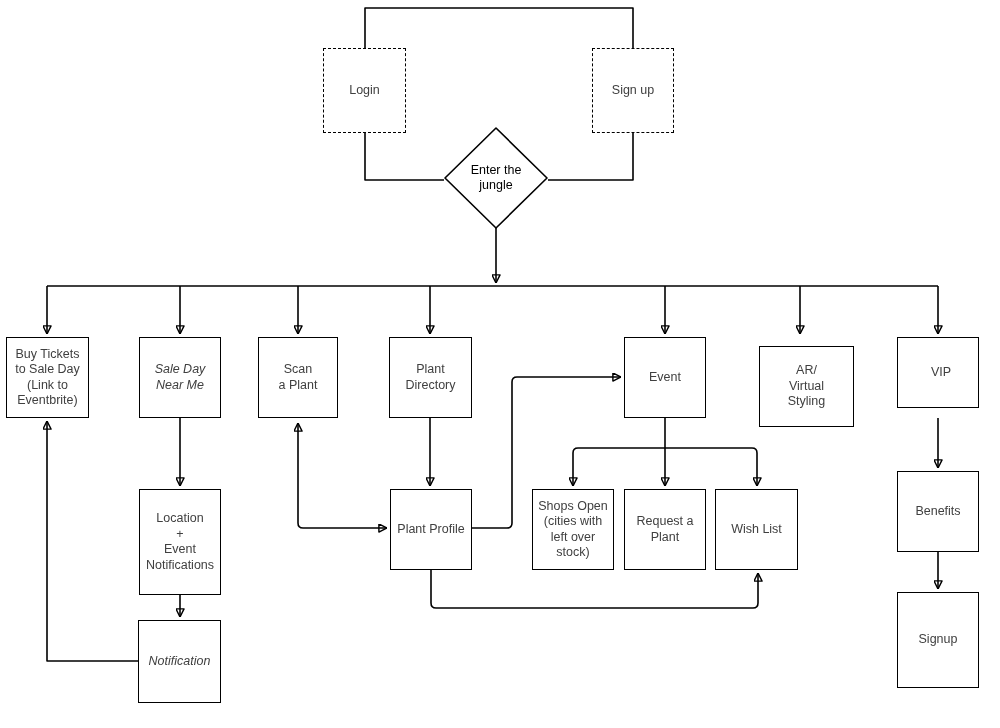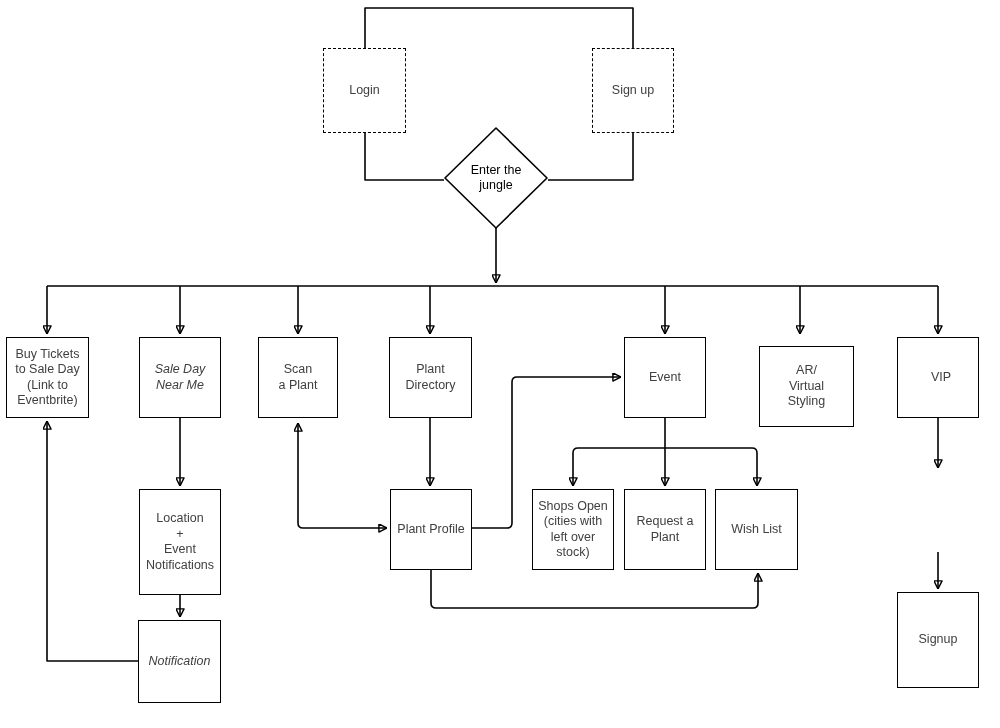--- a/index.html
+++ b/index.html
@@ -129,21 +129,21 @@
 Directory</span>
   </div>
   <div class="node" style="left:624px; top:337px; width:82px; height:81px;">
     <span>Event</span>
   </div>
   <div class="node" style="left:759px; top:346px; width:95px; height:81px;">
     <span>AR/
 Virtual
 Styling</span>
   </div>
-  <div class="node" style="left:897px; top:337px; width:82px; height:81px;padding-left:8px;">
+  <div class="node" style="left:897px; top:337px; width:82px; height:71px;padding-left:8px;">
     <span>VIP</span>
   </div>
 
   <div class="node" style="left:139px; top:489px; width:82px; height:106px;">
     <span>Location
 +
 Event
 Notifications</span>
   </div>
   <div class="node" style="left:390px; top:489px; width:82px; height:81px;">
@@ -155,20 +155,23 @@
 left over
 stock)</span>
   </div>
   <div class="node" style="left:624px; top:489px; width:82px; height:81px;">
     <span>Request a
 Plant</span>
   </div>
   <div class="node" style="left:715px; top:489px; width:83px; height:81px;">
     <span>Wish List</span>
   </div>
+  <div class="node" style="left:897px; top:471px; width:82px; height:81px;">
+    <span>Benefits</span>
+  </div>
 
   <div class="node" style="left:138px; top:620px; width:83px; height:83px;font-style:italic;">
     <span>Notification</span>
   </div>
   <div class="node" style="left:897px; top:592px; width:82px; height:96px;">
     <span>Signup</span>
   </div>
 
 </div>
 

